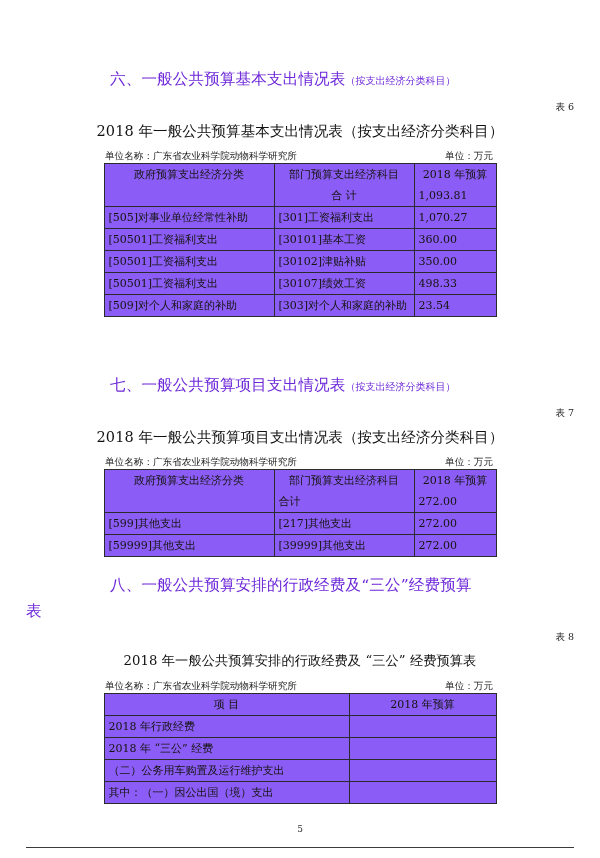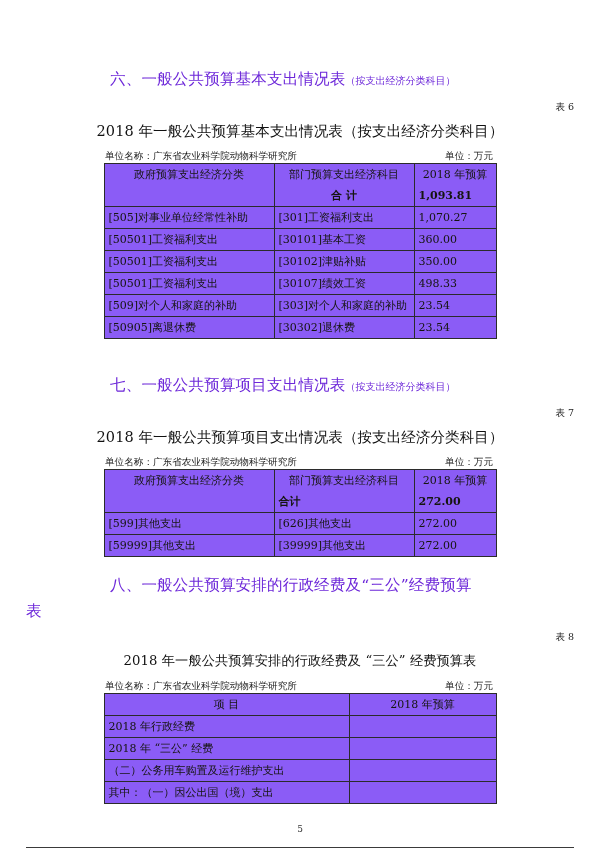--- a/index.html
+++ b/index.html
@@ -93,21 +93,21 @@
     overflow: hidden;
   }
   td.ctr { text-align: center; }
   td.rgt { text-align: left; padding-right: 6px; }
   td.lft { text-align: left; }
   td.ind2 { text-align: left; padding-left: 24px; }
   td.ind3 { text-align: left; padding-left: 46px; }
   td.ind4 { text-align: left; padding-left: 86px; }
   
   tr.hdr td { border-bottom: none; }
-  tr.tot td { border-top: none; font-weight: bold; }
+  tr.tot td { border-top: none; }
   .gap-c { height: 6px; }
 
   
   .footer-page {
     position: absolute;
     left: 0;
     right: 0;
     top: 824px;
     text-align: center;
     font-size: 9px;
@@ -177,25 +177,20 @@
         <tr>
           <td class="ind2">[50501]工资福利支出</td>
           <td class="ind2">[30107]绩效工资</td>
           <td class="rgt">498.33</td>
         </tr>
         <tr>
           <td class="lft">[509]对个人和家庭的补助</td>
           <td class="lft">[303]对个人和家庭的补助</td>
           <td class="rgt">23.54</td>
         </tr>
-        <tr>
-          <td class="ind2">[50905]离退休费</td>
-          <td class="ind2">[30302]退休费</td>
-          <td class="rgt">23.54</td>
-        </tr>
       </tbody>
     </table>
   </div>
 
   <div class="block" style="top:372px;">
     <div class="section-heading heading-indent">
       <span class="sh-main">七、一般公共预算项目支出情况表</span><span class="sh-sub">（按支出经济分类科目）</span>
     </div>
     <div class="gap-c"></div>
     <div class="table-no">表 7</div>
@@ -218,21 +213,21 @@
           <td class="ctr">部门预算支出经济科目</td>
           <td class="ctr">2018 年预算</td>
         </tr>
         <tr class="tot">
           <td class="lft"></td>
           <td class="lft">合计</td>
           <td class="rgt">272.00</td>
         </tr>
         <tr>
           <td class="lft">[599]其他支出</td>
-          <td class="lft">[626]其他支出</td>
+          <td class="lft">[217]其他支出</td>
           <td class="rgt">272.00</td>
         </tr>
         <tr>
           <td class="ind2">[59999]其他支出</td>
           <td class="ind2">[39999]其他支出</td>
           <td class="rgt">272.00</td>
         </tr>
       </tbody>
     </table>
   </div>

